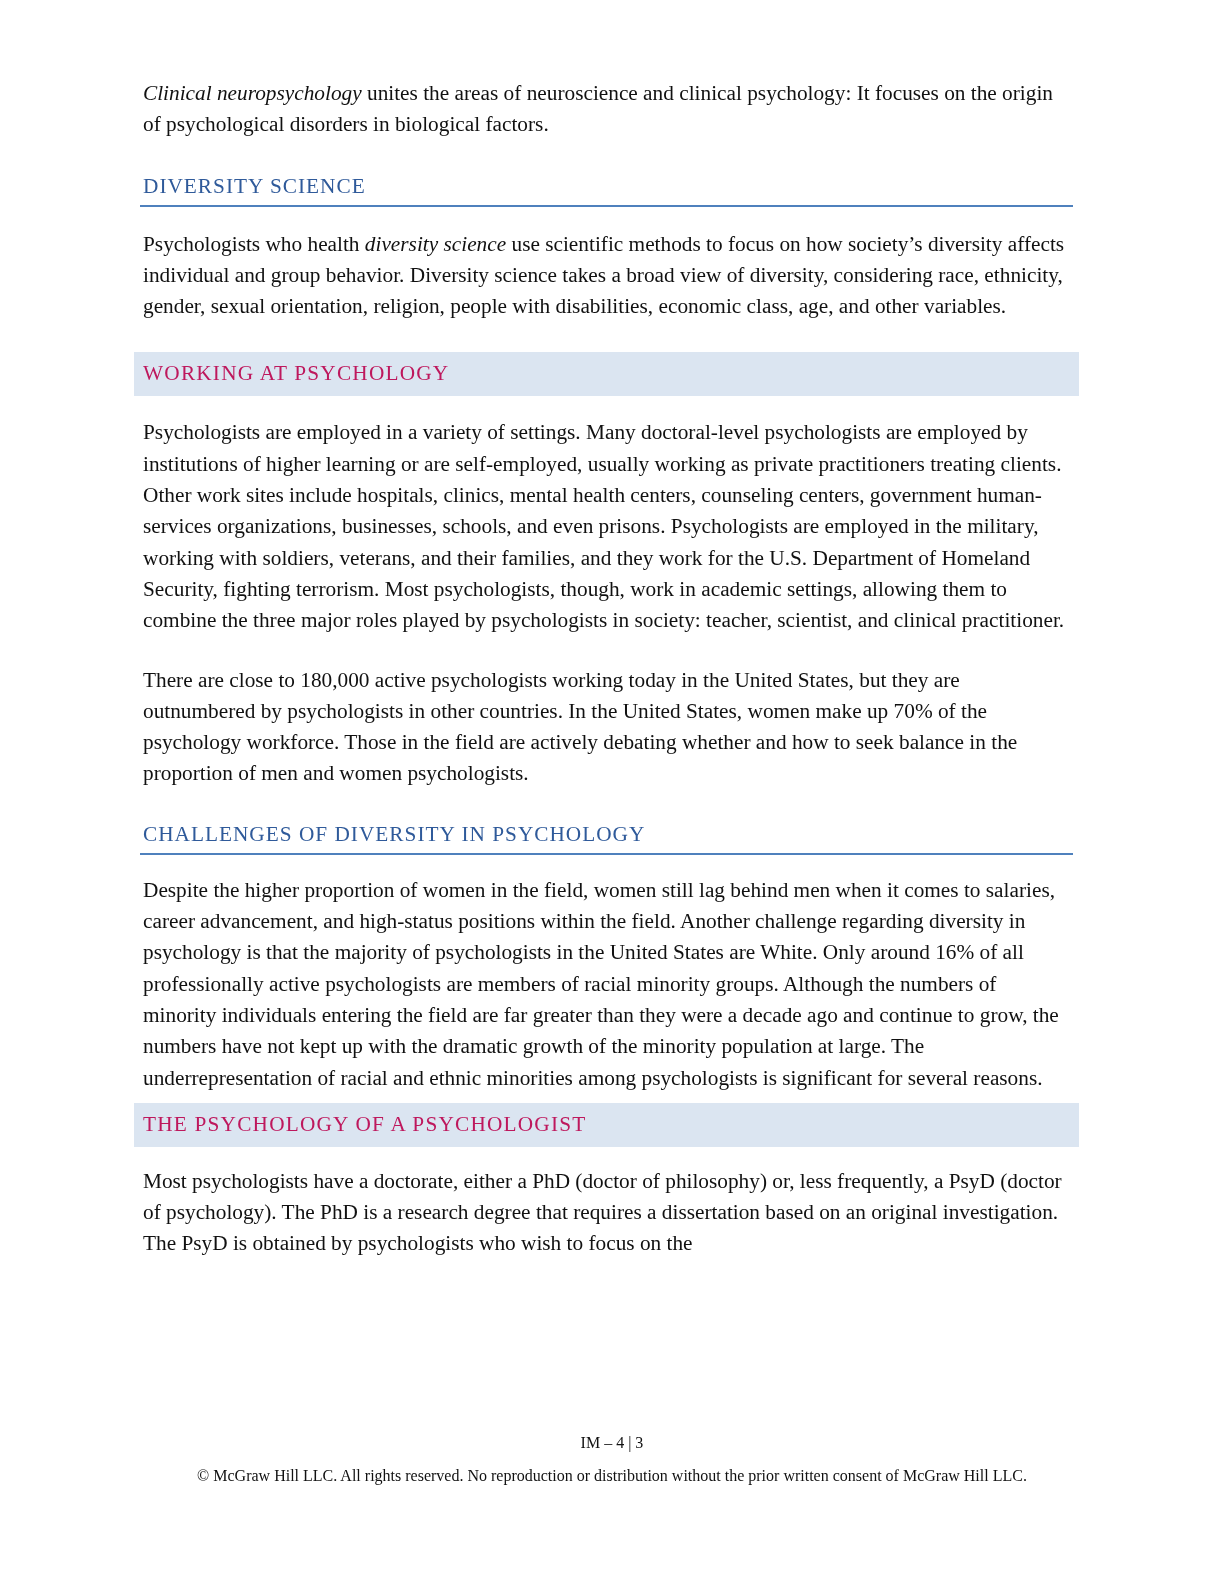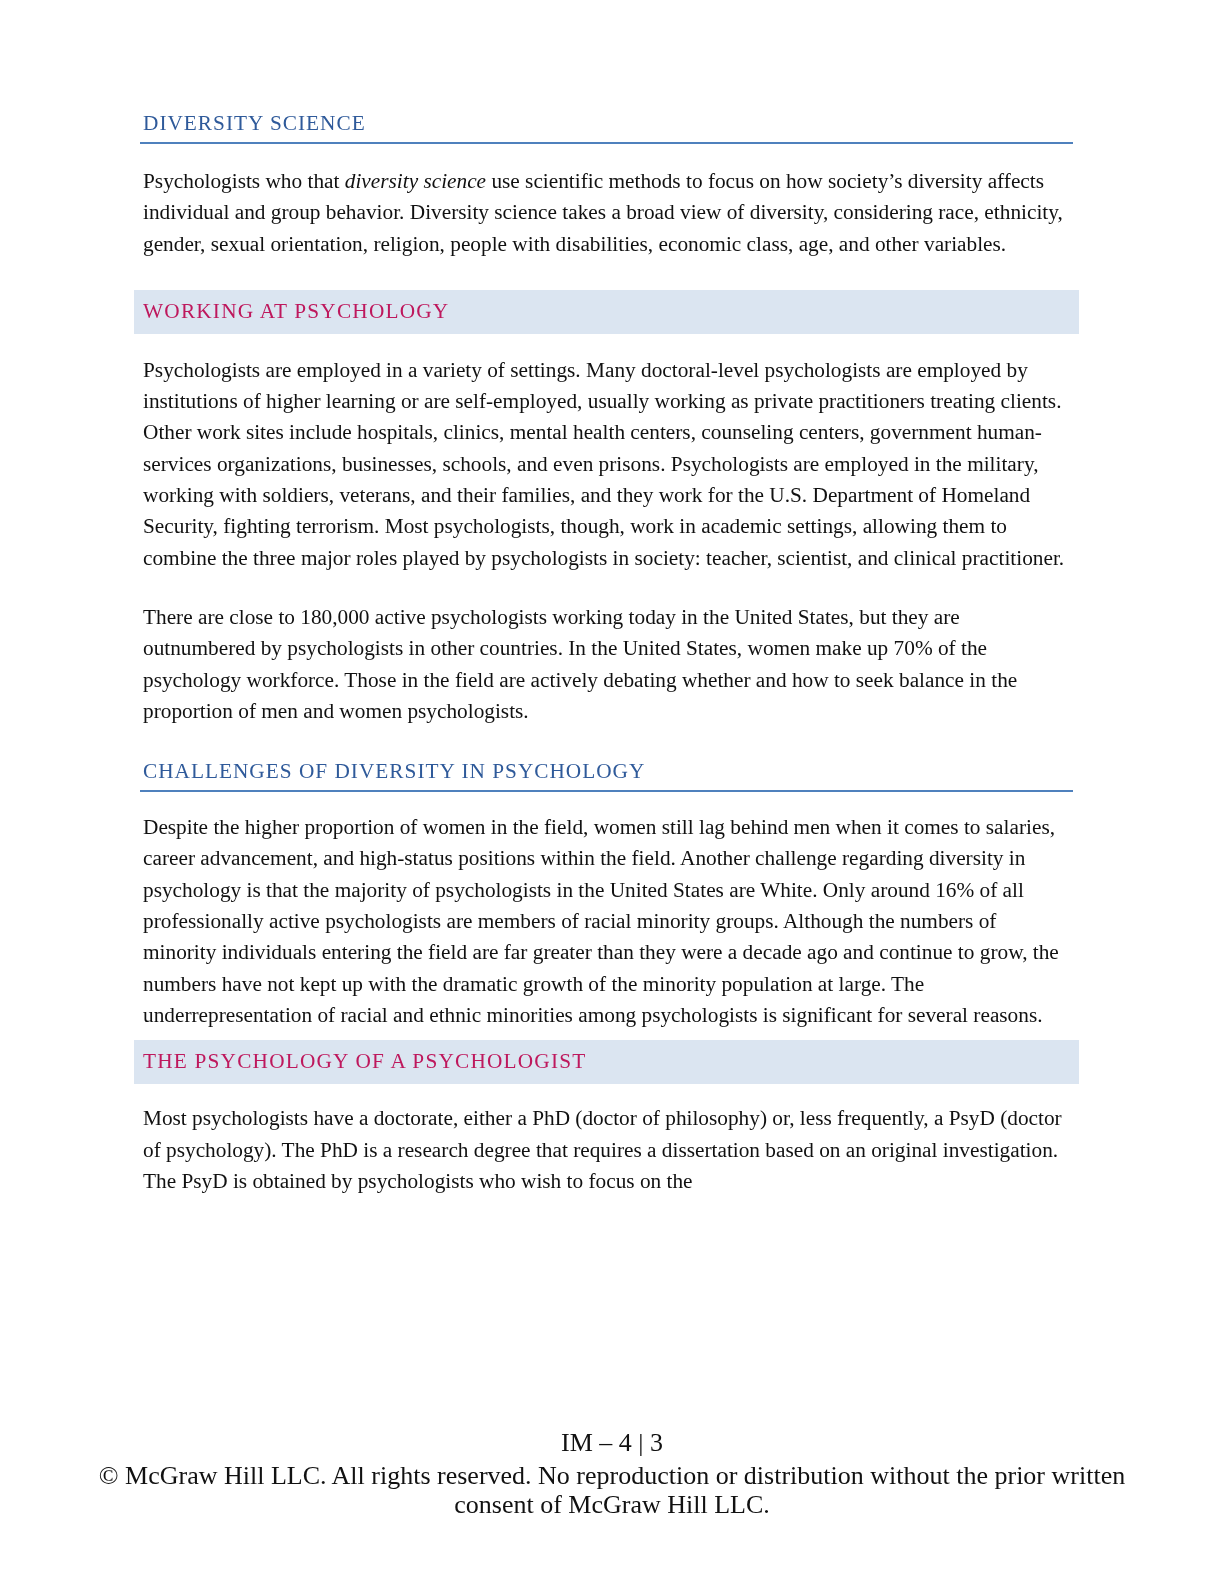--- a/index.html
+++ b/index.html
@@ -1,32 +1,33 @@
 <!DOCTYPE html>
 <html><head>
 <meta charset="utf-8">
 <style>
   html, body { margin: 0; padding: 0; background: #ffffff; }
   body { width: 1224px; height: 1584px; position: relative; font-family: "Liberation Serif", serif; color: #111; }
   .page { position: absolute; left: 143px; top: 78px; width: 930px; }
   p { margin: 0; font-size: 21.3px; line-height: 31.3px; }
   .h-line { color: #2f5a9a; font-size: 21.3px; letter-spacing: 1px; padding: 0 0 6px 0; border-bottom: 2.5px solid #4f81bd; margin-left: -3px; padding-left: 3px; }
   .h-shade { background: #dbe5f1; font-size: 21.3px; letter-spacing: 1.2px; color: #be185d; margin-left: -9px; margin-right: -6px; padding: 9px 9px 10px 9px; }
-  .footer { position: absolute; left: 0; width: 1224px; text-align: center; font-size: 26px; line-height: 29px; }
+  .footer { position: absolute; left: 0; width: 1224px; text-align: center; font-size: 16px; line-height: 29px; }
   em { font-style: italic; }
 </style>
 </head>
 <body>
 
 <div class="page">
+  <p><em>Clinical neuropsychology</em><span> unites the areas of neuroscience and clinical psychology: It focuses on the origin of psychological disorders in biological factors.</span></p>
 
   <div style="height:33px"></div>
   <div class="h-line">DIVERSITY SCIENCE</div>
   <div style="height:22px"></div>
-  <p><span>Psychologists who that </span><em>diversity science</em><span> use scientific methods to focus on how society’s diversity affects individual and group behavior. Diversity science takes a broad view of diversity, considering race, ethnicity, gender, sexual orientation, religion, people with disabilities, economic class, age, and other variables.</span></p>
+  <p><span>Psychologists who health </span><em>diversity science</em><span> use scientific methods to focus on how society’s diversity affects individual and group behavior. Diversity science takes a broad view of diversity, considering race, ethnicity, gender, sexual orientation, religion, people with disabilities, economic class, age, and other variables.</span></p>
 
   <div style="height:30px"></div>
   <div class="h-shade">WORKING AT PSYCHOLOGY</div>
   <div style="height:21px"></div>
   <p>Psychologists are employed in a variety of settings. Many doctoral-level psychologists are employed by institutions of higher learning or are self-employed, usually working as private practitioners treating clients. Other work sites include hospitals, clinics, mental health centers, counseling centers, government human-services organizations, businesses, schools, and even prisons. Psychologists are employed in the military, working with soldiers, veterans, and their families, and they work for the U.S. Department of Homeland Security, fighting terrorism. Most psychologists, though, work in academic settings, allowing them to combine the three major roles played by psychologists in society: teacher, scientist, and clinical practitioner.</p>
 
   <div style="height:9px"></div>
   <div style="height:19px"></div>
   <p>There are close to 180,000 active psychologists working today in the United States, but they are outnumbered by psychologists in other countries. In the United States, women make up 70% of the psychology workforce. Those in the field are actively debating whether and how to seek balance in the proportion of men and women psychologists.</p>
 

